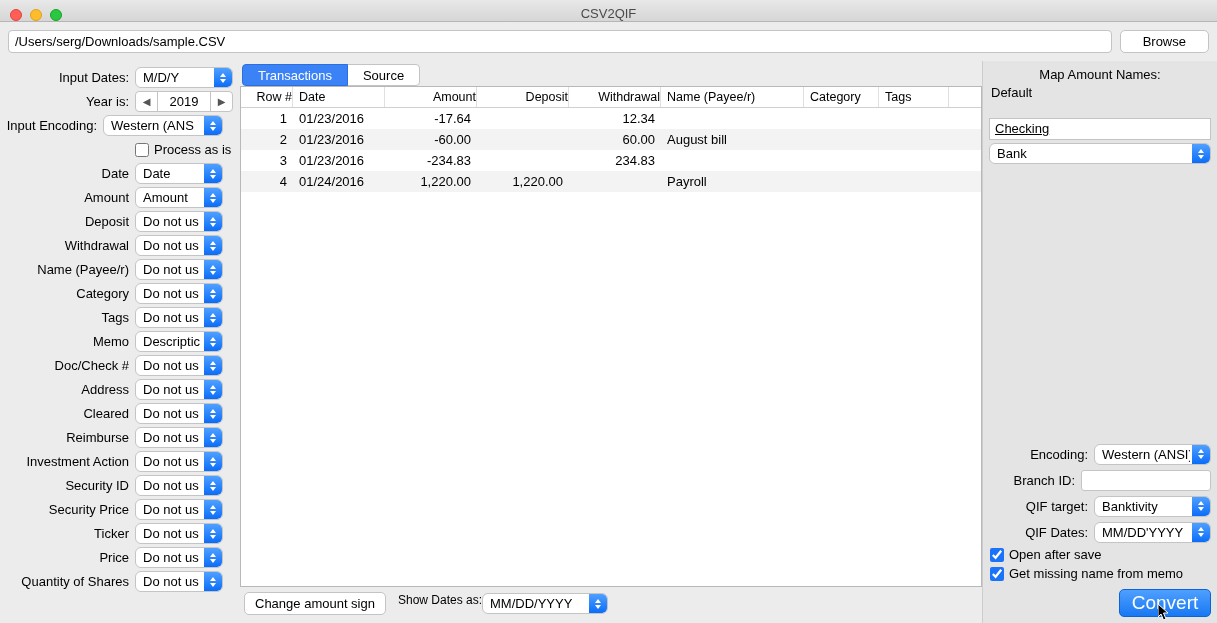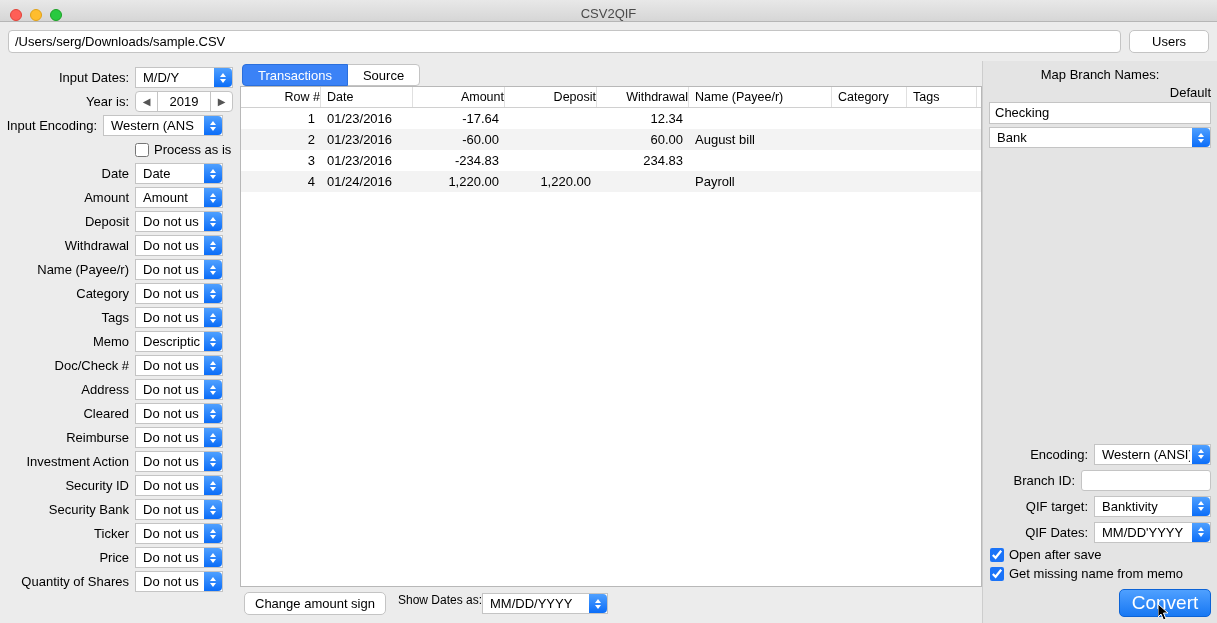--- a/index.html
+++ b/index.html
@@ -71,21 +71,21 @@
   width: 133px;
   text-align: right;
   padding-right: 6px;
   font-size: 13px;
   white-space: nowrap;
 }
 .mac-select {
   position: relative;
   background: #fff;
   border: 0.5px solid #c4c4c4;
-  border-radius: 0;
+  border-radius: 6px;
   height: 21px;
   font-size: 13px;
   display: flex;
   align-items: center;
   padding-left: 7px;
   overflow: hidden;
 }
 .mac-select.sm { width: 88px; }
 .mac-select.md { width: 98px; }
 .mac-select .cap {
@@ -175,21 +175,21 @@
   height: 20px;
   line-height: 20px;
   font-size: 12.5px;
   padding-left: 6px;
   border-right: 1px solid #e0e0e0;
   overflow: hidden; white-space: nowrap;
 }
 .grow { display: flex; height: 21px; }
 .grow:nth-child(even) { background: #f3f3f3; }
 .gc { line-height: 21px; padding: 0 6px; overflow: hidden; white-space: nowrap; }
-.c-rownum { width: 80px; text-align: right; }
+.c-rownum { width: 52px; text-align: right; }
 .c-date   { width: 92px; }
 .c-amount { width: 92px; text-align: right; }
 .c-dep    { width: 92px; text-align: right; }
 .c-wd     { width: 92px; text-align: right; }
 .c-name   { width: 143px; }
 .c-cat    { width: 75px; }
 .c-tags   { width: 70px; }
 
 .bottombar {
   display: flex;
@@ -212,30 +212,31 @@
 
 .right {
   width: 235px;
   background: #e4e4e4;
   border-left: 1px solid #cdcdcd;
   padding: 6px 6px;
   display: flex;
   flex-direction: column;
 }
 .right-title { text-align: center; font-size: 13px; margin-bottom: 3px; }
-.default-lbl { font-size: 13px; margin-bottom: 2px; padding-left: 2px; text-align: right; }
+.default-lbl { font-size: 13px; margin-bottom: 18px; padding-left: 2px; }
 .account-input {
   height: 22px;
   background: #fff;
   border: 1px solid #c4c4c4;
   border-radius: 0;
   padding: 0 5px;
   font-size: 13px;
   line-height: 20px;
   margin-bottom: 3px;
+  text-decoration: underline;
 }
 .spacer { flex: 1; }
 .rrow { display: flex; align-items: center; justify-content: flex-end; margin-bottom: 4px; height: 22px; }
 .rrow .rlabel { margin-right: 6px; font-size: 13px; }
 .rrow .mac-select { width: 117px; }
 .rrow .rinput { width: 130px; height: 21px; background: #fff; border: 1px solid #c4c4c4; border-radius: 3px; }
 .chk-row { display: flex; align-items: center; font-size: 13px; margin-bottom: 4px; padding-left: 1px;}
 .chk-row input { accent-color: #1a73f8; }
 .convert-btn {
   align-self: flex-end;
@@ -265,21 +266,21 @@
   <div class="traffic">
     <div class="tl red"></div>
     <div class="tl yel"></div>
     <div class="tl grn"></div>
   </div>
   <div class="title">CSV2QIF</div>
 </div>
 
 <div class="toolbar">
   <div class="pathfield">/Users/serg/Downloads/sample.CSV</div>
-  <button class="browse-btn">Users</button>
+  <button class="browse-btn">Browse</button>
 </div>
 
 <div class="content">
 
   <div class="left">
     <div class="row">
       <div class="lbl">Input Dates:</div>
       <div class="mac-select md">
         <span class="txt">M/D/Y</span>
         <span class="cap"></span>
@@ -398,21 +399,21 @@
     </div>
         </div>
         <div class="row">
     <div class="lbl">Security ID</div>
     <div class="mac-select sm">
       <span class="txt">Do not us</span>
       <span class="cap"></span>
     </div>
         </div>
         <div class="row">
-    <div class="lbl">Security Bank</div>
+    <div class="lbl">Security Price</div>
     <div class="mac-select sm">
       <span class="txt">Do not us</span>
       <span class="cap"></span>
     </div>
         </div>
         <div class="row">
     <div class="lbl">Ticker</div>
     <div class="mac-select sm">
       <span class="txt">Do not us</span>
       <span class="cap"></span>
@@ -500,21 +501,21 @@
         <div class="slabel">Show Dates as:</div>
         <div class="mac-select" style="width:126px">
           <span class="txt">MM/DD/YYYY</span>
           <span class="cap"></span>
         </div>
       </div>
     </div>
   </div>
 
   <div class="right">
-    <div class="right-title">Map Branch Names:</div>
+    <div class="right-title">Map Amount Names:</div>
     <div class="default-lbl">Default</div>
     <div class="account-input">Checking</div>
     <div class="mac-select" style="width:100%">
       <span class="txt">Bank</span>
       <span class="cap"></span>
     </div>
     <div class="spacer"></div>
     <div class="rrow">
       <span class="rlabel">Encoding:</span>
       <div class="mac-select">

